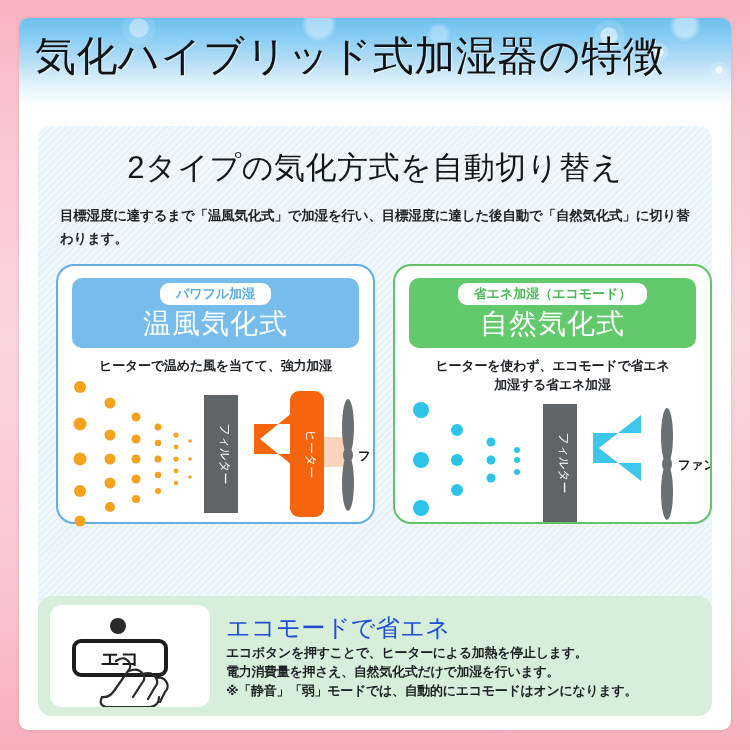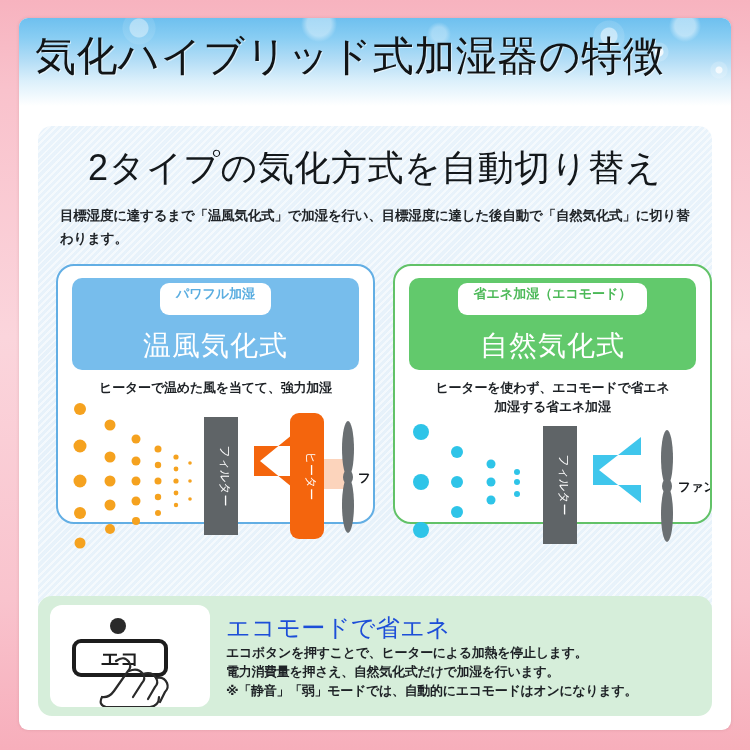--- a/index.html
+++ b/index.html
@@ -66,21 +66,21 @@
     width: 674px;
     height: 570px;
     border-radius: 14px;
     background:
       repeating-linear-gradient(-45deg, rgba(255,255,255,.55) 0 2px, rgba(255,255,255,0) 2px 5px),
       linear-gradient(180deg,#e9f3fb 0%, #e6f1fa 55%, #eaf4fb 100%);
   }
 
   #section-title {
     text-align: center;
-    font-size: 36px;
+    font-size: 31px;
     line-height: 40px;
     color: #14181b;
     padding-top: 22px;
     letter-spacing: .5px;
     white-space: nowrap;
   }
 
   #lead-text {
     margin: 16px 22px 0 22px;
     font-size: 13.5px;
@@ -112,31 +112,31 @@
     padding: 5px 0 7px 0;
     text-align: center;
   }
   .badge.blue  { background: #77bdec; }
   .badge.green { background: #62c96c; }
 
   .badge-pill {
     display: inline-block;
     background: #ffffff;
     border-radius: 9px;
-    padding: 2px 16px 13px 16px;
+    padding: 2px 16px 3px 16px;
     font-size: 13px;
     line-height: 17px;
     font-weight: bold;
     white-space: nowrap;
   }
   .badge.blue  .badge-pill { color: #5aade0; }
   .badge.green .badge-pill { color: #4cb958; }
 
   .badge-main {
-    margin-top: 14px;
+    margin-top: 2px;
     font-size: 28px;
     line-height: 34px;
     color: #ffffff;
     letter-spacing: 1px;
     white-space: nowrap;
   }
 
   .card-desc {
     margin-top: 8px;
     text-align: center;

